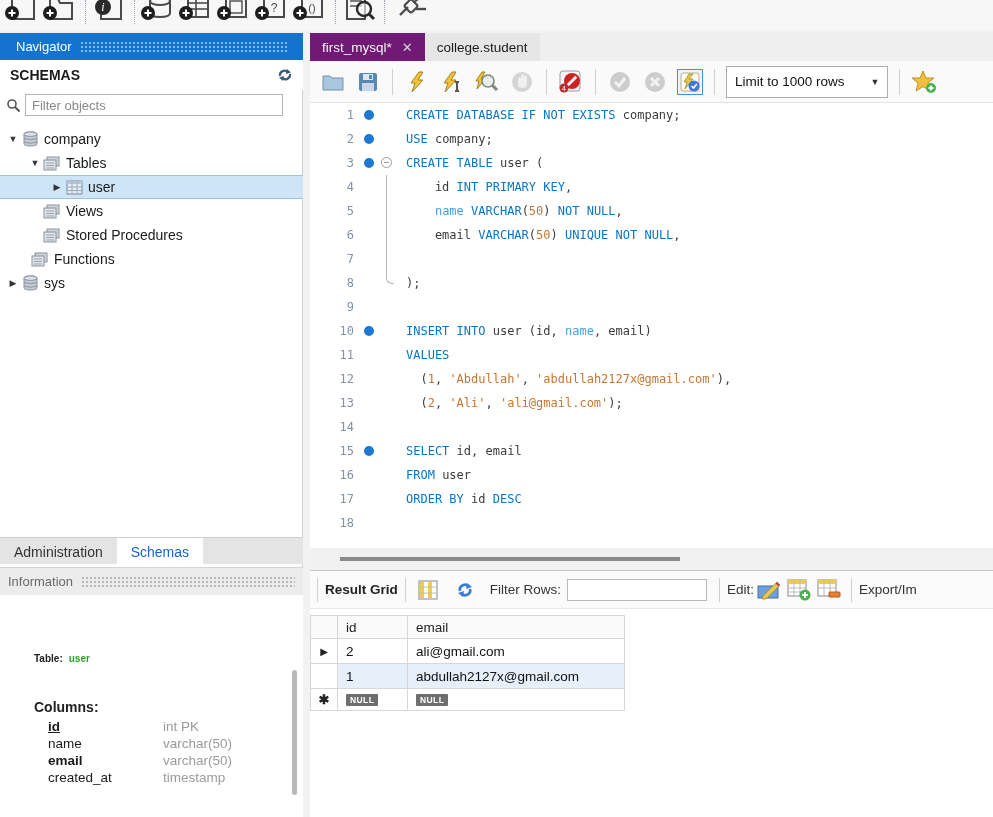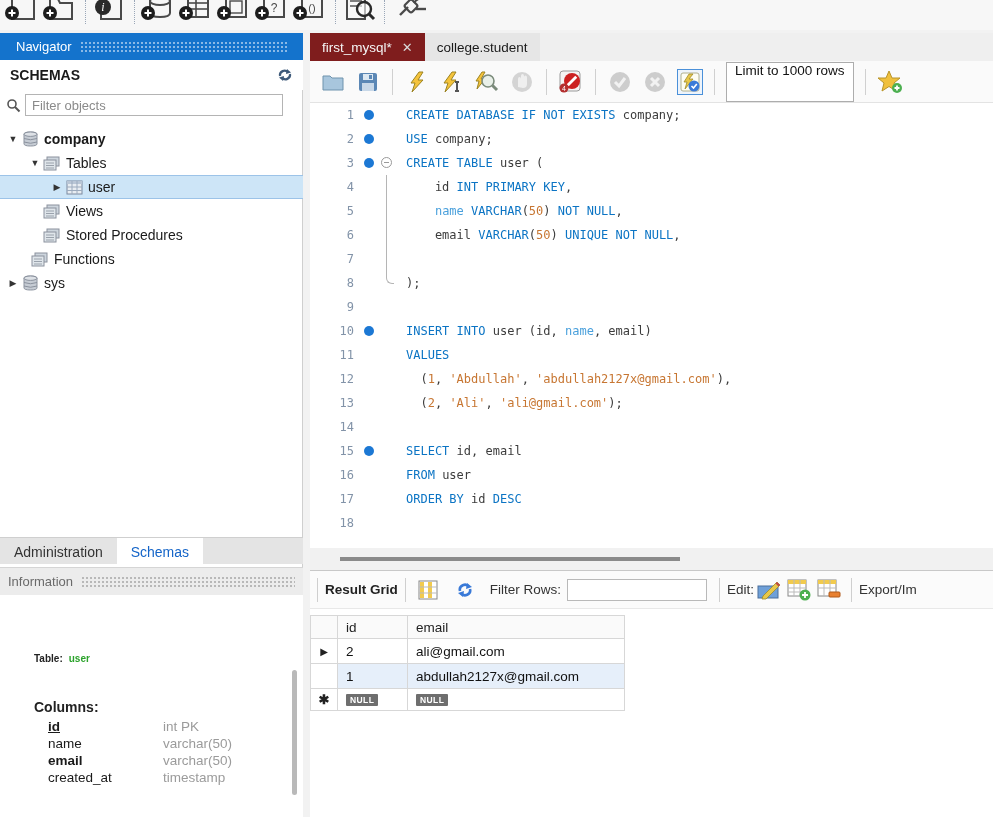--- a/index.html
+++ b/index.html
@@ -29,21 +29,21 @@
   #filter-row { left:0; top:57px; width:303px; height:30px; display:flex; align-items:center; padding:0 6px; gap:4px; }
   #filter-input { width:258px; height:22px; border:1px solid #b4b4b4; font-size:13px; padding:0 6px; color:#333; }
   #filter-input::placeholder { color:#8a8a8a; }
 
   #schema-tree { left:0; top:94px; width:303px; }
   .tree-row { height:24px; display:flex; align-items:center; font-size:14px; color:#1a1a1a; position:relative; }
   .tree-row.selected { background:#cde5f7; border-top:1px solid #9cc3e8; border-bottom:1px solid #9cc3e8; }
   .tree-arrow { width:14px; text-align:center; font-size:9px; color:#333; flex:0 0 14px; }
   .tree-icon { width:20px; flex:0 0 20px; display:flex; justify-content:center; }
   .tree-label { padding-left:4px; }
-  .tree-label.bold { font-weight:bold; }
+  .tree-label.bold { font-weight:normal; }
 
   #left-bottom-tabs { left:0; top:504px; width:303px; height:27px; background:#e4e4e4;
     display:flex; border-top:1px solid #cfcfcf; }
   .lb-tab { padding:4px 14px; font-size:14px; display:flex; align-items:center; height:27px; color:#333; }
   .lb-tab.active { background:#fff; color:#1565c8; }
 
   #info-header { left:0; top:534px; width:303px; height:28px; background:#ececec; color:#6a6a6a;
     font-size:13px; display:flex; align-items:center; padding:0 8px; gap:8px; border-top:1px solid #d5d5d5; }
   #info-body { left:0; top:562px; width:303px; height:222px; background:#fff; font-size:14px; }
   #info-table-line { position:absolute; left:34px; top:58px; font-weight:bold; font-size:10px; }
@@ -55,31 +55,31 @@
   .info-col-name.pk { font-weight:bold; text-decoration:underline; }
   .info-col-name.bold { font-weight:bold; }
   .info-col-type { color:#9b9b9b; }
   #info-scrollbar { position:absolute; left:292px; top:75px; width:5px; height:125px; background:#b9b9b9; border-radius:3px; }
 
   
   #right-panel { left:310px; top:33px; width:683px; height:784px; background:#fff; }
 
   #editor-tabbar { left:0; top:0; width:683px; height:28px; background:#efefef; display:flex; }
   .ed-tab { height:28px; padding:0 12px; font-size:13.5px; display:flex; align-items:center; gap:10px; }
-  .ed-tab.active { background:#7f1d1d; color:#f5f5f5; }
+  .ed-tab.active { background:#701a75; color:#f5f5f5; }
   .ed-tab.inactive { background:#e6e6e6; color:#1a1a1a; }
   .ed-tab .close { color:#d9d9d9; font-size:13px; }
 
   #editor-toolbar { left:0; top:28px; width:683px; height:42px; background:#fafafa;
     display:flex; align-items:center; padding-left:10px; gap:9px; border-bottom:1px solid #e3e3e3; }
   .et-sep { width:1px; height:26px; background:#d0d0d0; margin:0 2px; }
   .et-icon { width:26px; height:26px; display:flex; align-items:center; justify-content:center; }
   .et-icon.boxed { border:1px solid #4a90d9; background:#eef4fb; }
-  #limit-combo { height:40px; border:1px solid #adadad; background:#fff; display:flex; align-items:center;
-    padding:0 8px; font-size:13.5px; gap:26px; color:#111;flex-direction:column; }
+  #limit-combo { height:32px; border:1px solid #adadad; background:#fff; display:flex; align-items:center;
+    padding:0 8px; font-size:13.5px; gap:26px; color:#111; }
   #limit-combo .arrow { font-size:9px; color:#333; }
 
   #sql-editor { left:0; top:70px; width:683px; height:445px; background:#fff; overflow:hidden; }
   .code-row { height:24px; display:flex; align-items:center;
     font-family:"DejaVu Sans Mono", monospace; font-size:12px; }
   .gut-num { width:50px; text-align:right; color:#8293a8; padding-right:6px; flex:0 0 50px; }
   .gut-dot { width:18px; flex:0 0 18px; display:flex; align-items:center; justify-content:center; }
   .gut-dot .dot { width:10px; height:10px; border-radius:50%; background:#1c78d4; }
   .gut-fold { width:18px; flex:0 0 18px; height:24px; position:relative; }
   .fold-start { position:absolute; left:3px; top:6px; width:11px; height:11px; border:1px solid #9a9a9a;

